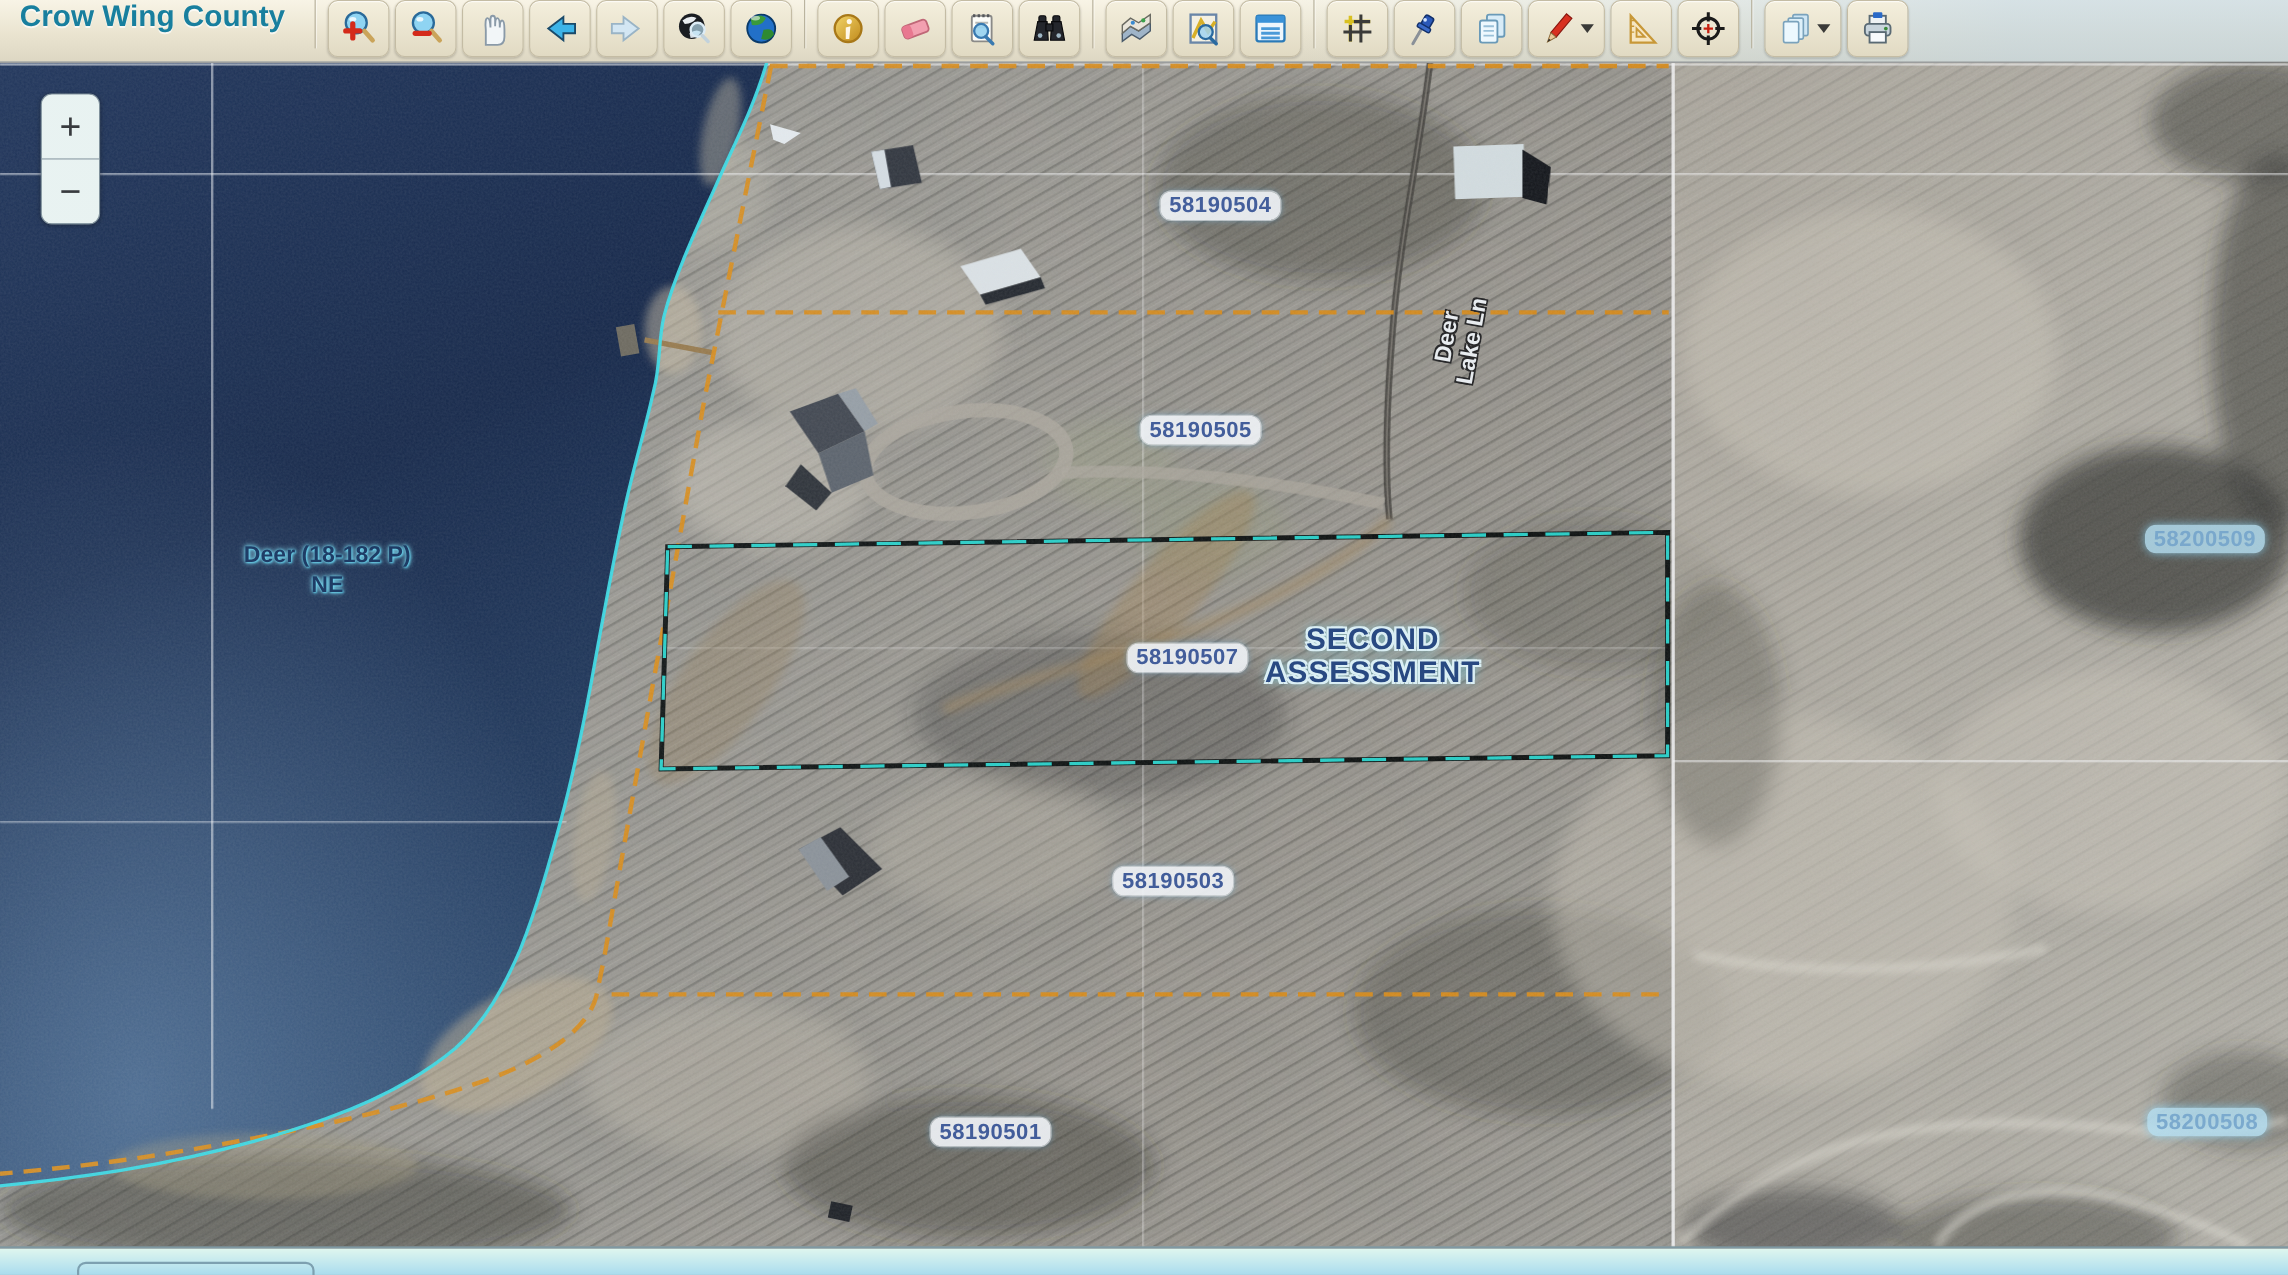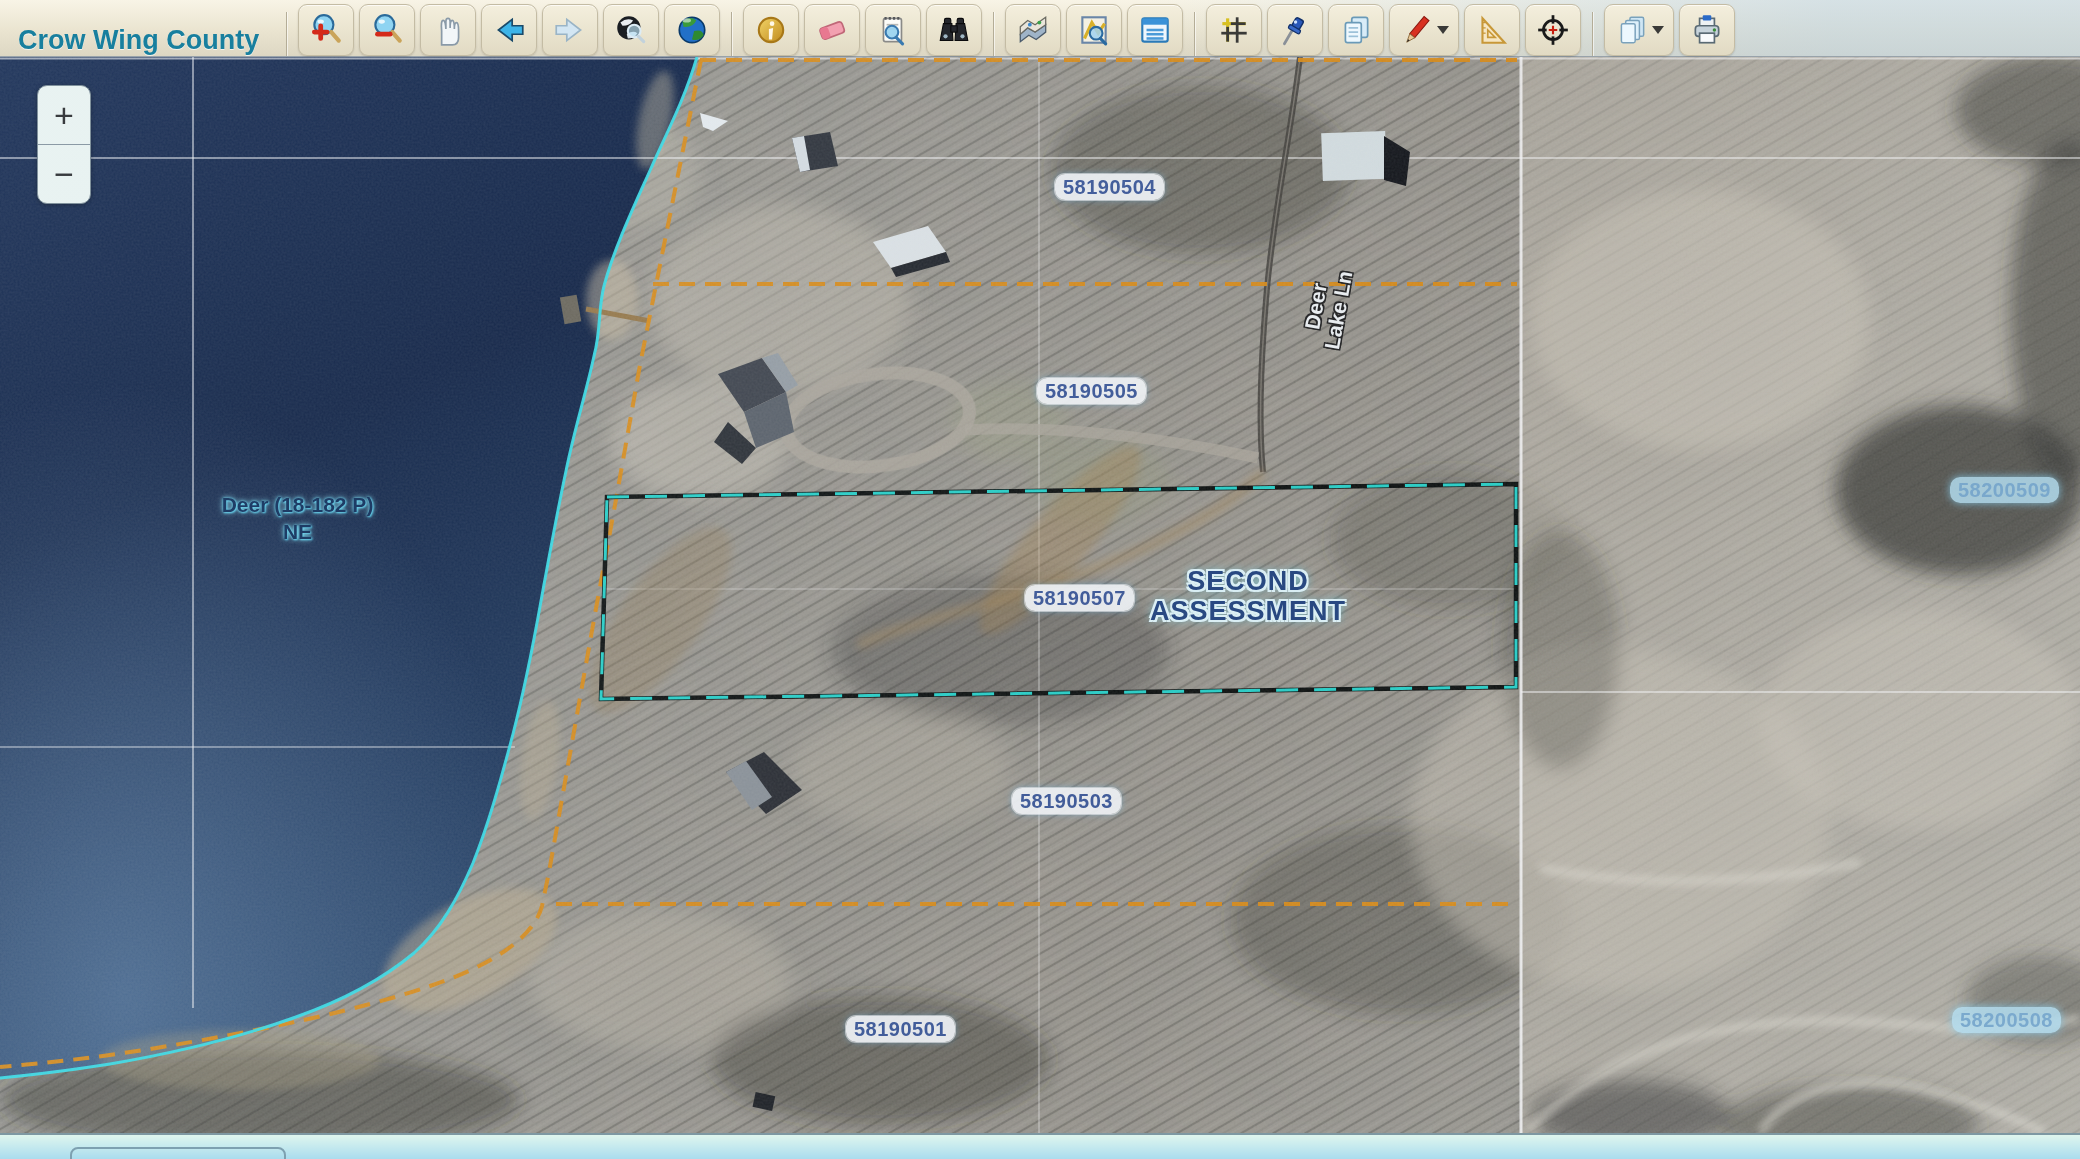--- a/index.html
+++ b/index.html
@@ -1,21 +1,21 @@
 <!DOCTYPE html>
 <html><head>
 <meta charset="utf-8">
 <style>
   html,body{margin:0;padding:0;background:#222;}
   .screen{position:relative;width:2080px;height:1159px;overflow:hidden;
           font-family:"Liberation Sans",sans-serif;background:#a19d94;}
 
   
   .toolbar{position:absolute;top:0;left:0;width:2080px;height:57px;box-sizing:border-box;
-    display:flex;align-items:flex-end;padding-left:18px;gap:5px;
+    display:flex;align-items:flex-start;padding-left:18px;gap:5px;
     background:linear-gradient(90deg,rgba(186,210,228,0) 55%,rgba(186,210,228,.55) 88%),
                linear-gradient(180deg,#f8f4e6,#eae4d0 55%,#ddd7c3);
     border-bottom:1px solid #98a2aa;}
   .app-title{color:#187f9e;font-size:27px;font-weight:bold;margin-right:16px;white-space:nowrap;
     text-shadow:0 1px 0 #ffffffaa;}
   .tb-sep{width:1px;height:44px;background:#b4ad97;box-shadow:1px 0 0 rgba(255,255,255,.6);margin:0 6px;flex:none;}
   .tb-btn{width:54px;height:50px;flex:none;border-radius:9px;cursor:pointer;
     background:linear-gradient(180deg,#f4efdd,#e1dac3);border:1px solid #c4bca4;
     box-shadow:inset 0 1px 0 rgba(255,255,255,.7),0 1px 2px rgba(0,0,0,.15);
     display:flex;align-items:center;justify-content:center;}

